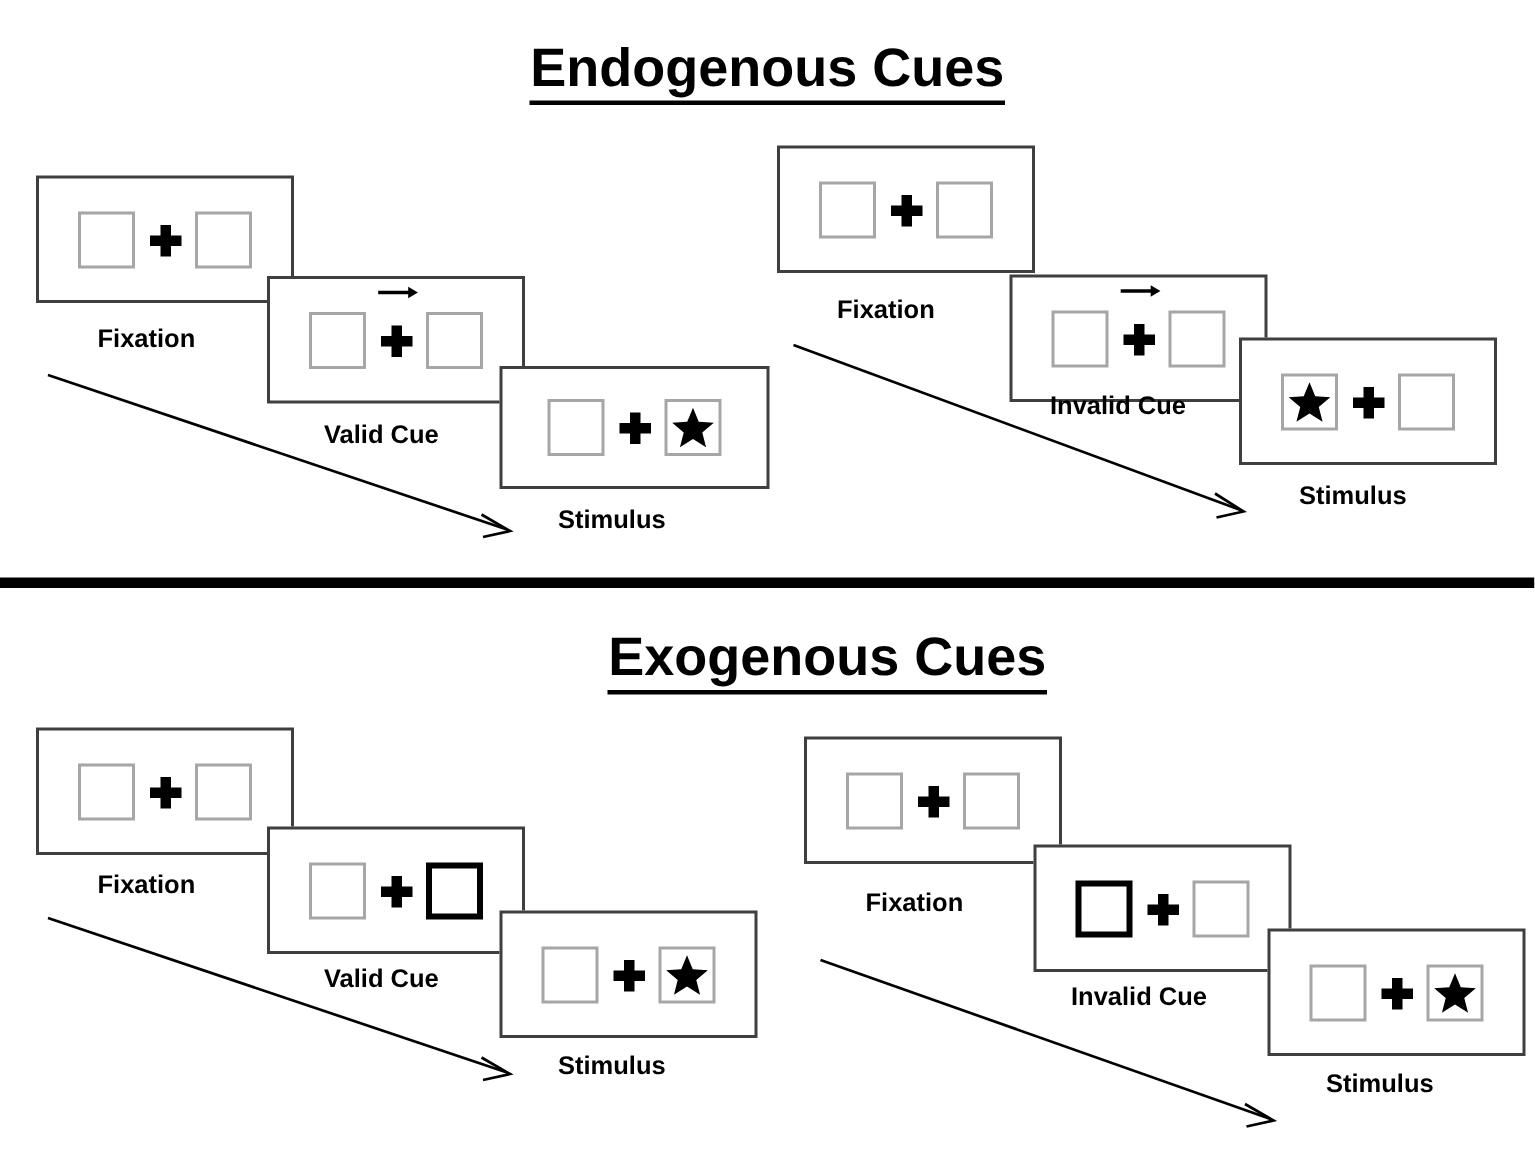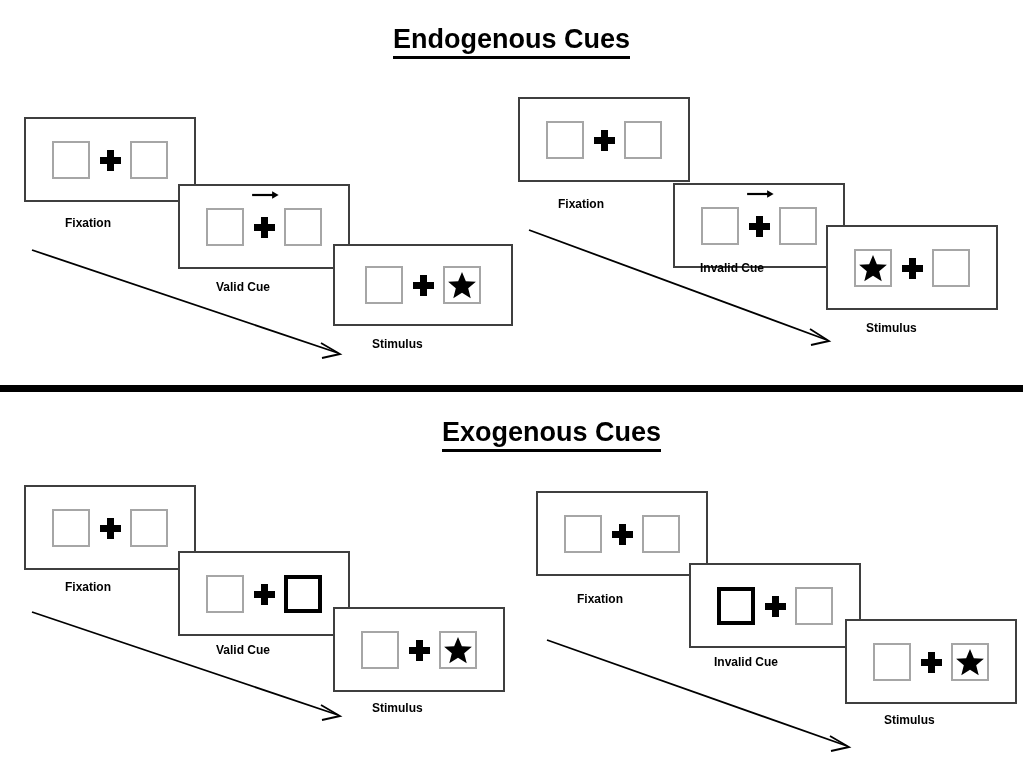--- a/index.html
+++ b/index.html
@@ -13,21 +13,21 @@
     position: relative;
     font-family: "Liberation Sans", sans-serif;
     overflow: hidden;
   }
 
   
   .section-title {
     position: absolute;
     width: 100%;
     text-align: center;
-    font-size: 27px;
+    font-size: 36px;
     font-weight: bold;
     color: #000000;
     letter-spacing: 0px;
   }
   .section-title span {
     border-bottom: 3px solid #000000;
     padding-bottom: 2px;
   }
   #title-endogenous { top: 24px; left: 0; }
   #title-exogenous  { top: 417px; left: 0; margin-left: 40px; }
@@ -115,21 +115,21 @@
     left: 50%;
     transform: translateX(-46%);
     width: 28px;
     height: 12px;
   }
   .arrow-cue svg { display: block; }
 
   
   .caption {
     position: absolute;
-    font-size: 12px;
+    font-size: 17px;
     font-weight: bold;
     color: #000000;
     white-space: nowrap;
   }
 
   
   .time-arrow {
     position: absolute;
     pointer-events: none;
   }

